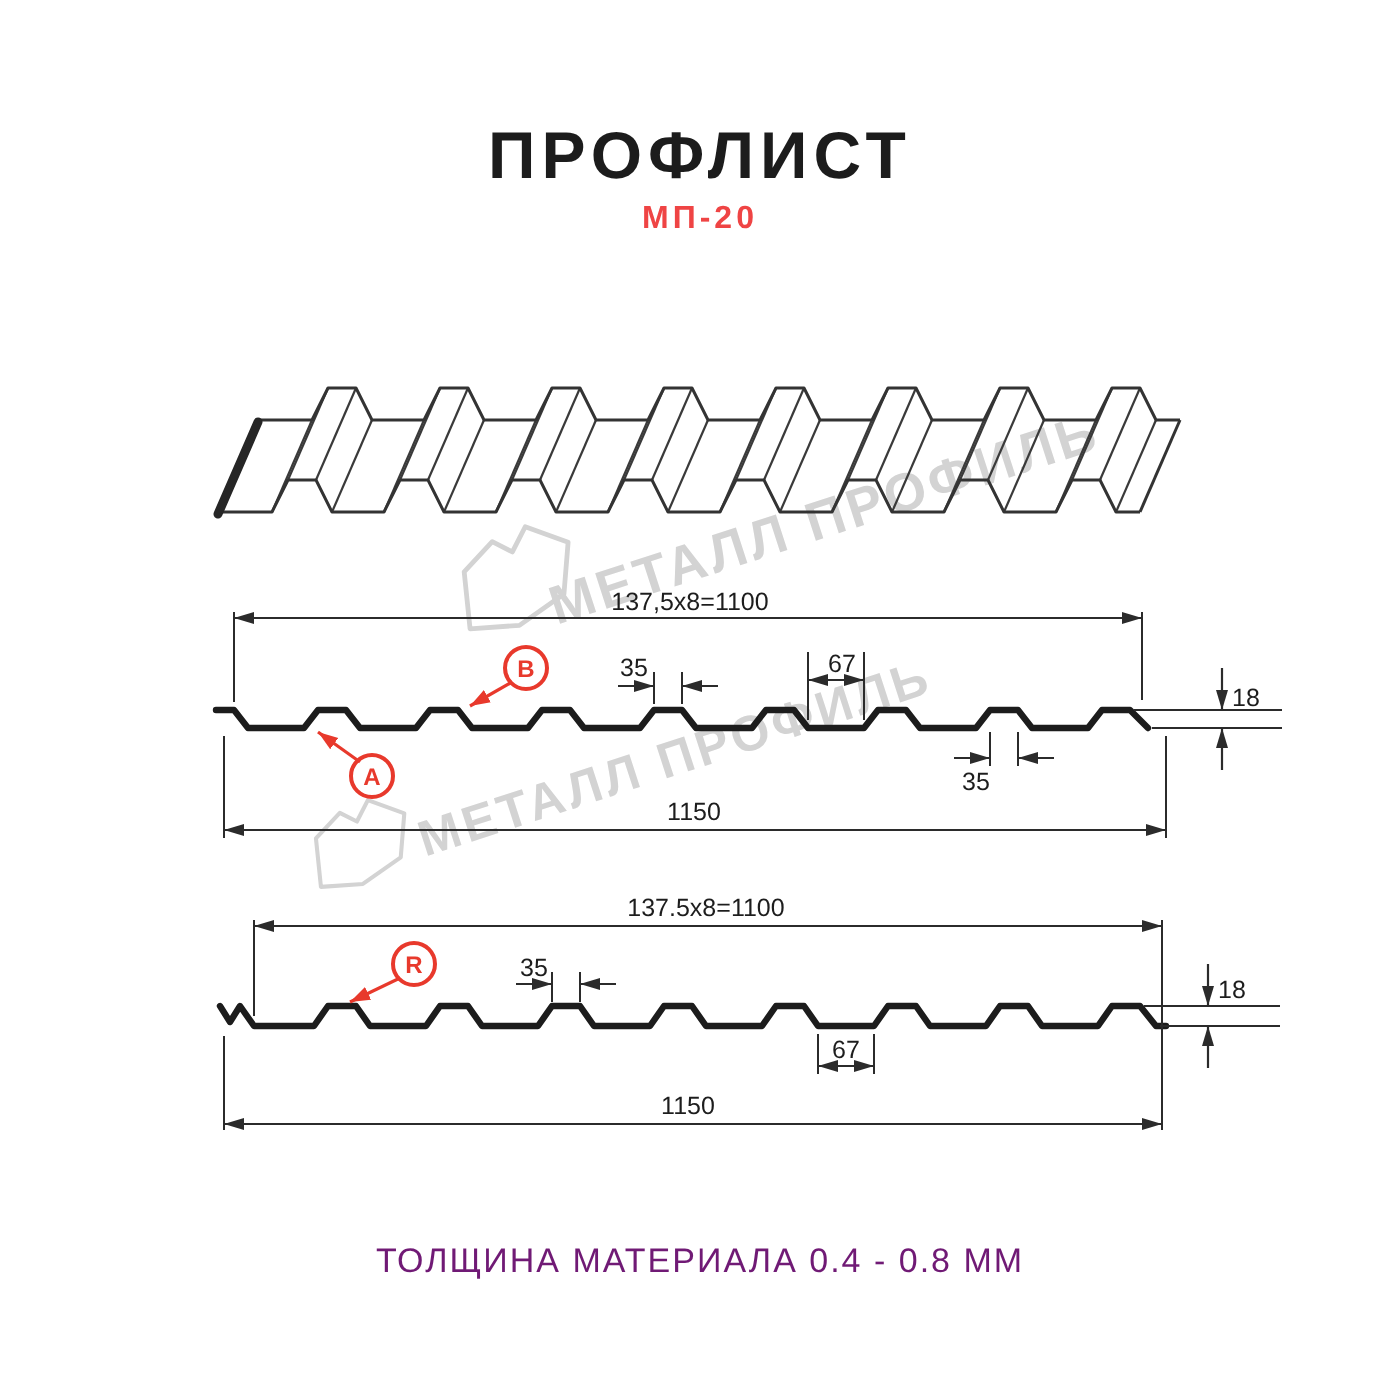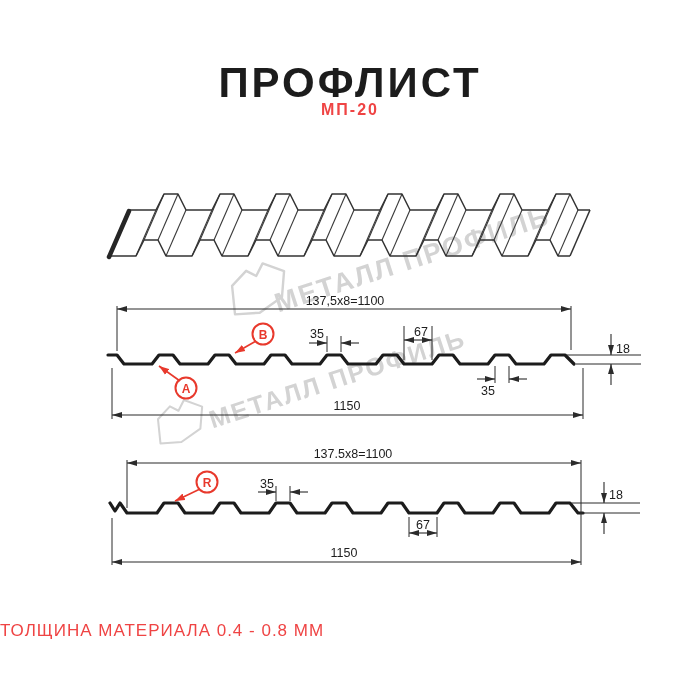--- a/index.html
+++ b/index.html
@@ -1,23 +1,23 @@
 <!DOCTYPE html>
 <html><head>
 <meta charset="utf-8">
 <style>
   html,body{margin:0;padding:0;background:#fff;}
   .stage{position:relative;width:700px;height:700px;background:#ffffff;overflow:hidden;
          font-family:"Liberation Sans", sans-serif;}
   .title{position:absolute;top:59px;left:0;right:0;text-align:center;
-         font-size:42px;font-weight:700;letter-spacing:3px;color:#1c1c1c;}
+         font-size:33px;font-weight:700;letter-spacing:3px;color:#1c1c1c;}
   .subtitle{position:absolute;top:101px;left:0;right:0;text-align:center;
          font-size:16px;font-weight:600;letter-spacing:2px;color:#ef4444;}
-  .footer{position:absolute;top:621px;left:0;right:0;
-         font-size:17px;font-weight:500;letter-spacing:1px;color:#ef4444;}
+  .footer{position:absolute;top:621px;left:0;right:0;text-align:center;
+         font-size:17px;font-weight:500;letter-spacing:1px;color:#701a75;}
   svg{position:absolute;top:0;left:0;}
   .prof{fill:none;stroke:#1c1c1c;stroke-width:3.2;stroke-linejoin:round;stroke-linecap:round;}
   .dim{stroke:#2b2b2b;stroke-width:1.1;fill:none;}
   .ext{stroke:#2b2b2b;stroke-width:1;fill:none;}
   .sheet{fill:none;stroke:#333;stroke-width:1.5;stroke-linejoin:round;}
   .conn{stroke:#3a3a3a;stroke-width:1.1;}
   .dimtxt{font-family:"Liberation Sans",sans-serif;font-size:12.5px;fill:#1d1d1d;}
   .red{stroke:#e8392c;fill:none;stroke-width:2;}
   .redln{stroke:#e8392c;stroke-width:1.6;fill:none;}
   .redtxt{font-family:"Liberation Sans",sans-serif;font-size:12px;font-weight:700;fill:#e8392c;}

